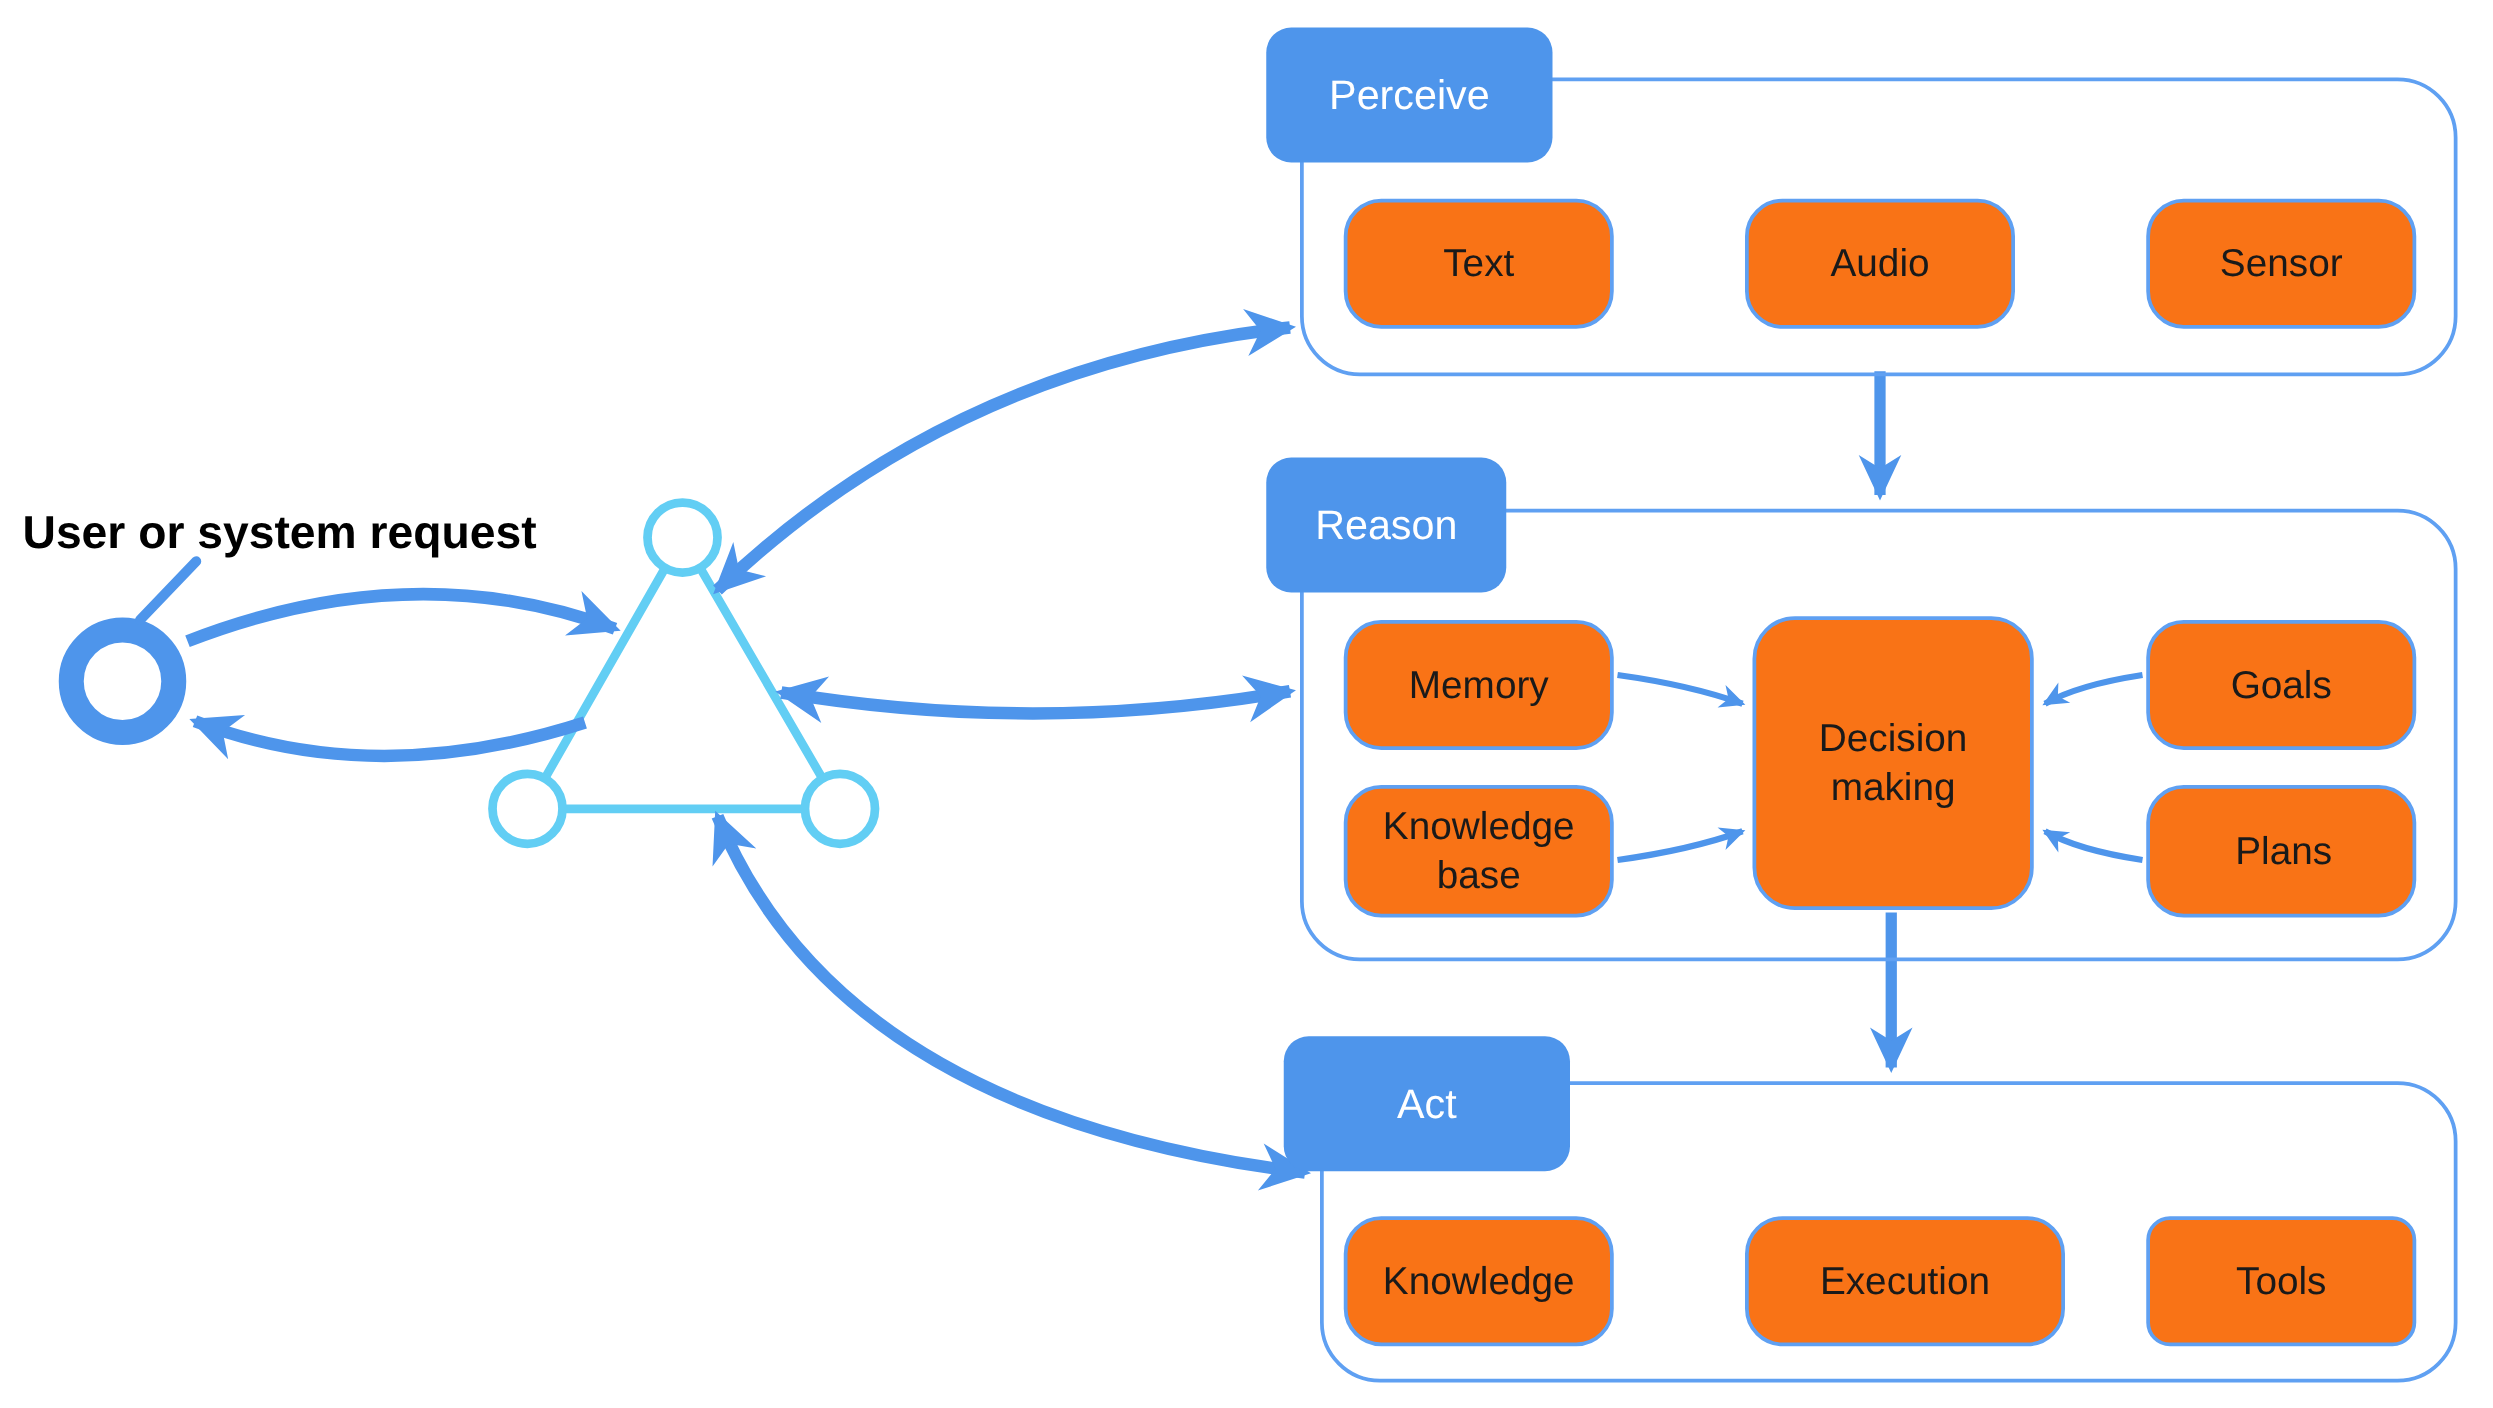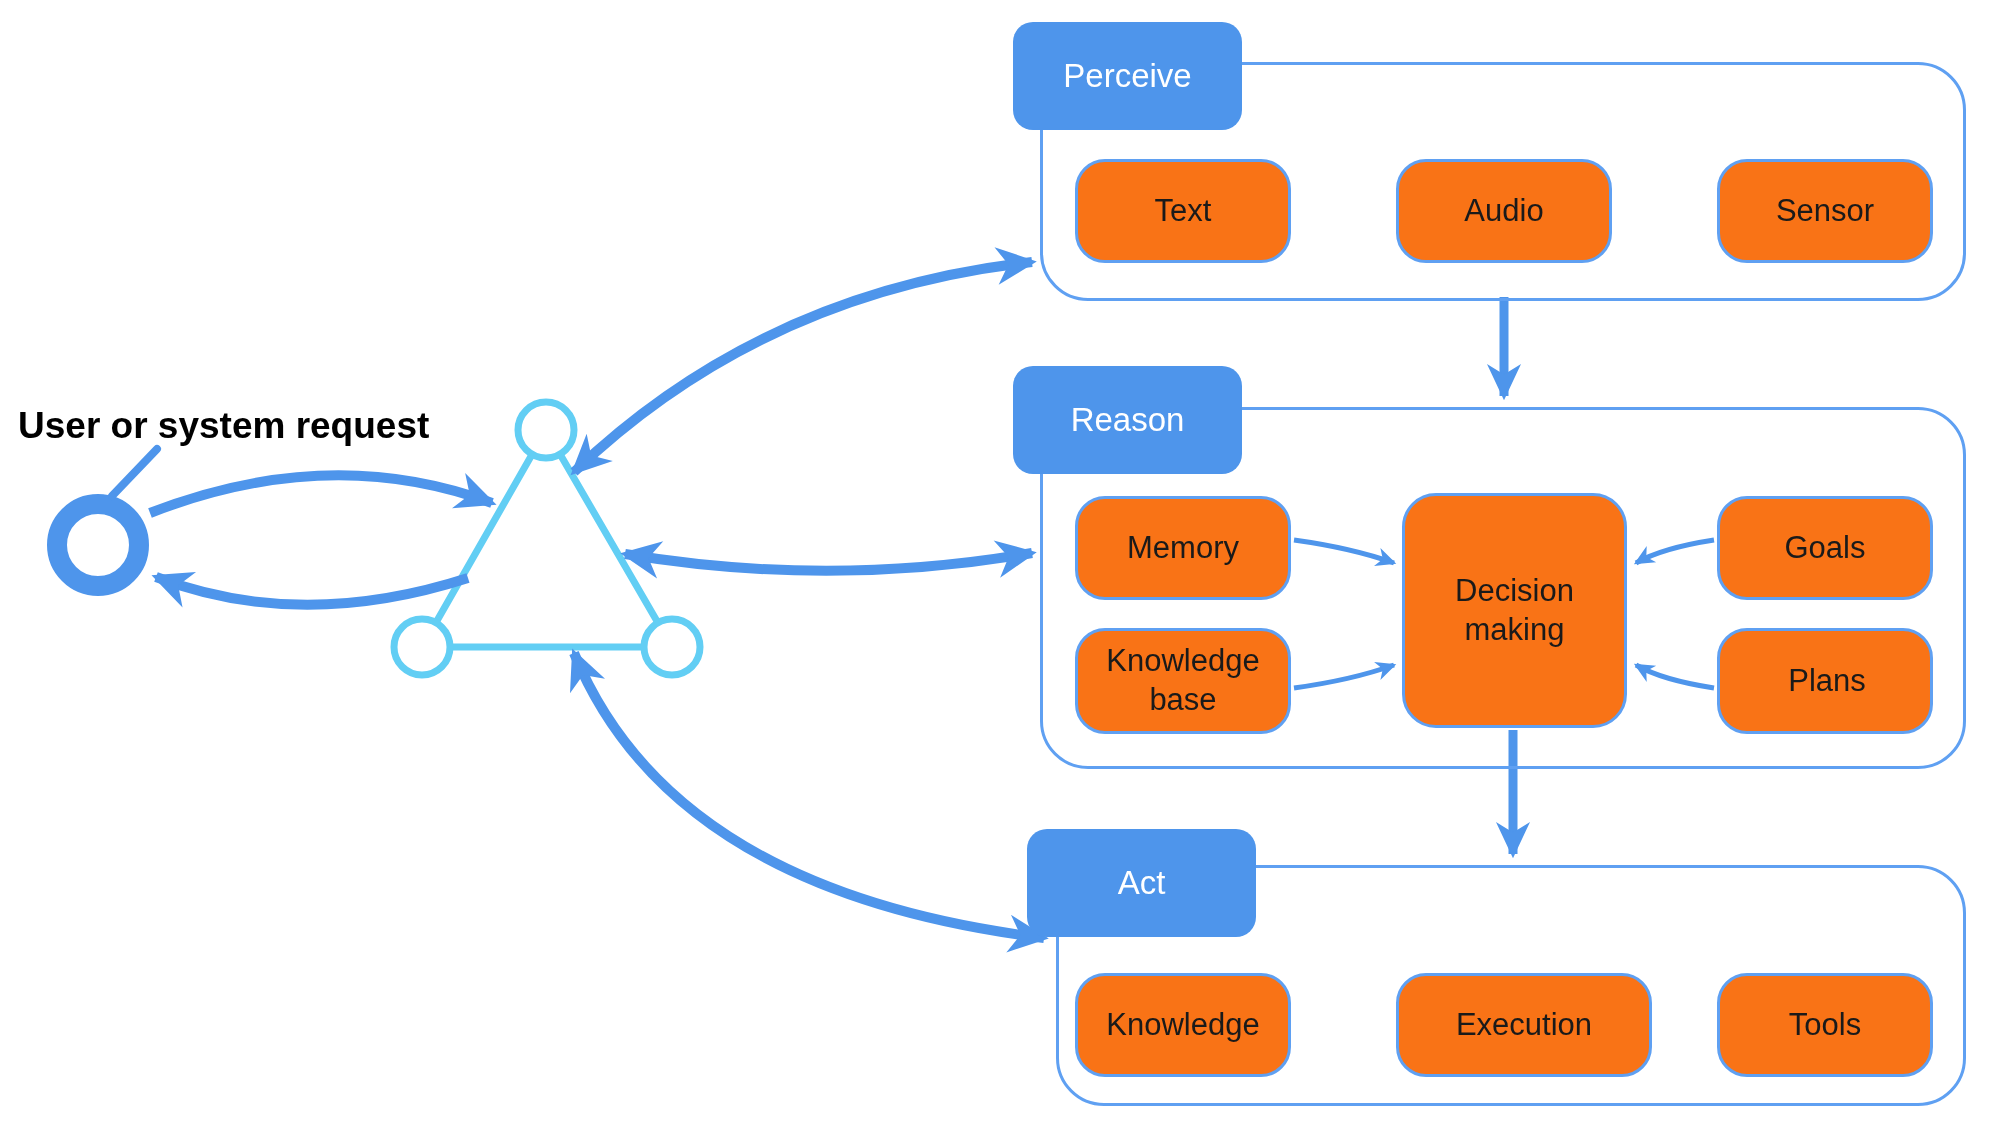--- a/index.html
+++ b/index.html
@@ -68,32 +68,32 @@
     z-index: 3;
   }
   
   .c-perceive { left: 1040px; top: 62px;  width: 920px; height: 233px; }
   .t-perceive { left: 1013px; top: 22px;  width: 229px; height: 108px; }
   .b-text     { left: 1075px; top: 159px; width: 216px; height: 104px; }
   .b-audio    { left: 1396px; top: 159px; width: 216px; height: 104px; }
   .b-sensor   { left: 1717px; top: 159px; width: 216px; height: 104px; }
   
   .c-reason   { left: 1040px; top: 407px; width: 920px; height: 356px; }
-  .t-reason   { left: 1013px; top: 366px; width: 229px; height: 108px; }
+  .t-reason   { left: 1013px; top: 366px; width: 192px; height: 108px; }
   .b-memory   { left: 1075px; top: 496px; width: 216px; height: 104px; }
   .b-kb       { left: 1075px; top: 628px; width: 216px; height: 106px; }
   .b-decision { left: 1402px; top: 493px; width: 225px; height: 235px; border-radius: 34px; }
   .b-goals    { left: 1717px; top: 496px; width: 216px; height: 104px; }
   .b-plans    { left: 1717px; top: 628px; width: 216px; height: 106px; padding-left: 16px; }
   
   .c-act      { left: 1056px; top: 865px; width: 904px; height: 235px; }
   .t-act      { left: 1027px; top: 829px; width: 229px; height: 108px; }
   .b-actuators{ left: 1075px; top: 973px; width: 216px; height: 104px; }
   .b-execution{ left: 1396px; top: 973px; width: 256px; height: 104px; }
-  .b-tools    { left: 1717px; top: 973px; width: 216px; height: 104px; }
+  .b-tools    { left: 1717px; top: 973px; width: 216px; height: 104px; border-radius: 19px; }
 </style>
 </head>
 <body>
 
 <div class="stage">
 
   <svg class="connector-layer" viewBox="0 0 1994 1126" xmlns="http://www.w3.org/2000/svg">
     <defs>
       <marker id="ah" viewBox="0 0 10 10" refX="8.5" refY="5" markerWidth="4.4" markerHeight="4.4" orient="auto-start-reverse" markerUnits="strokeWidth">
         <path d="M0.4,0.7 L9.6,5 L0.4,9.3 L3.1,5 Z" fill="#4E95EB"></path>

